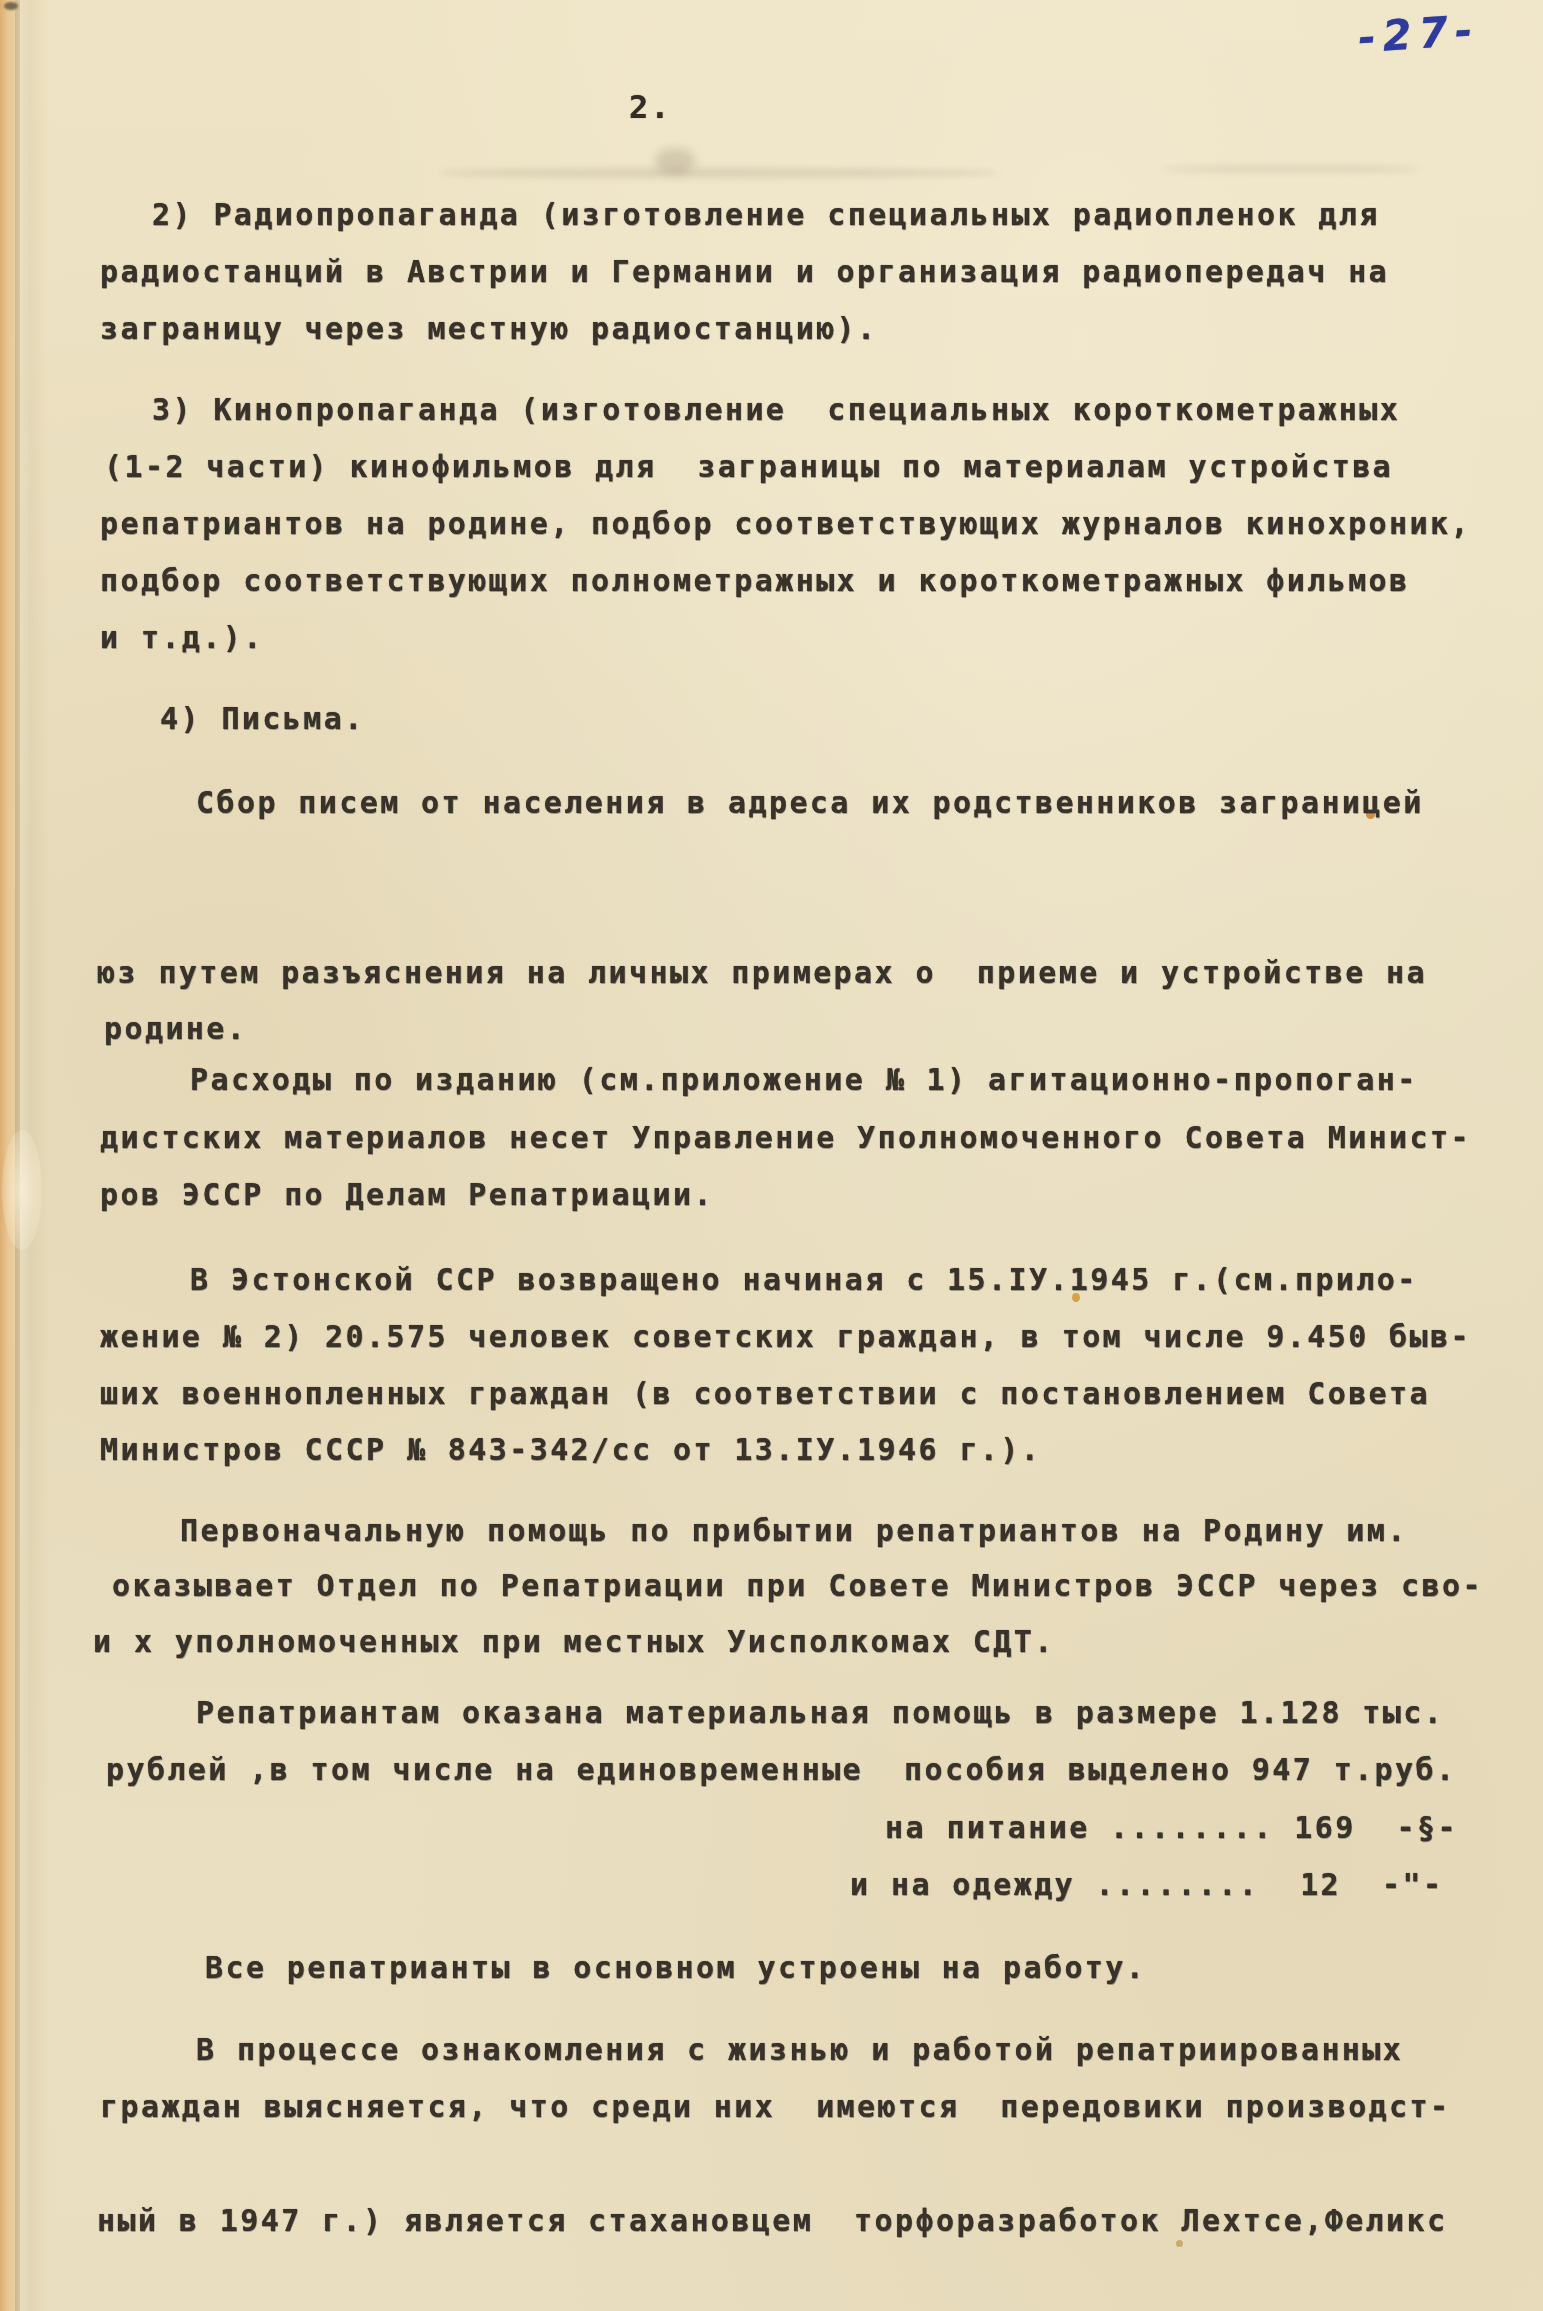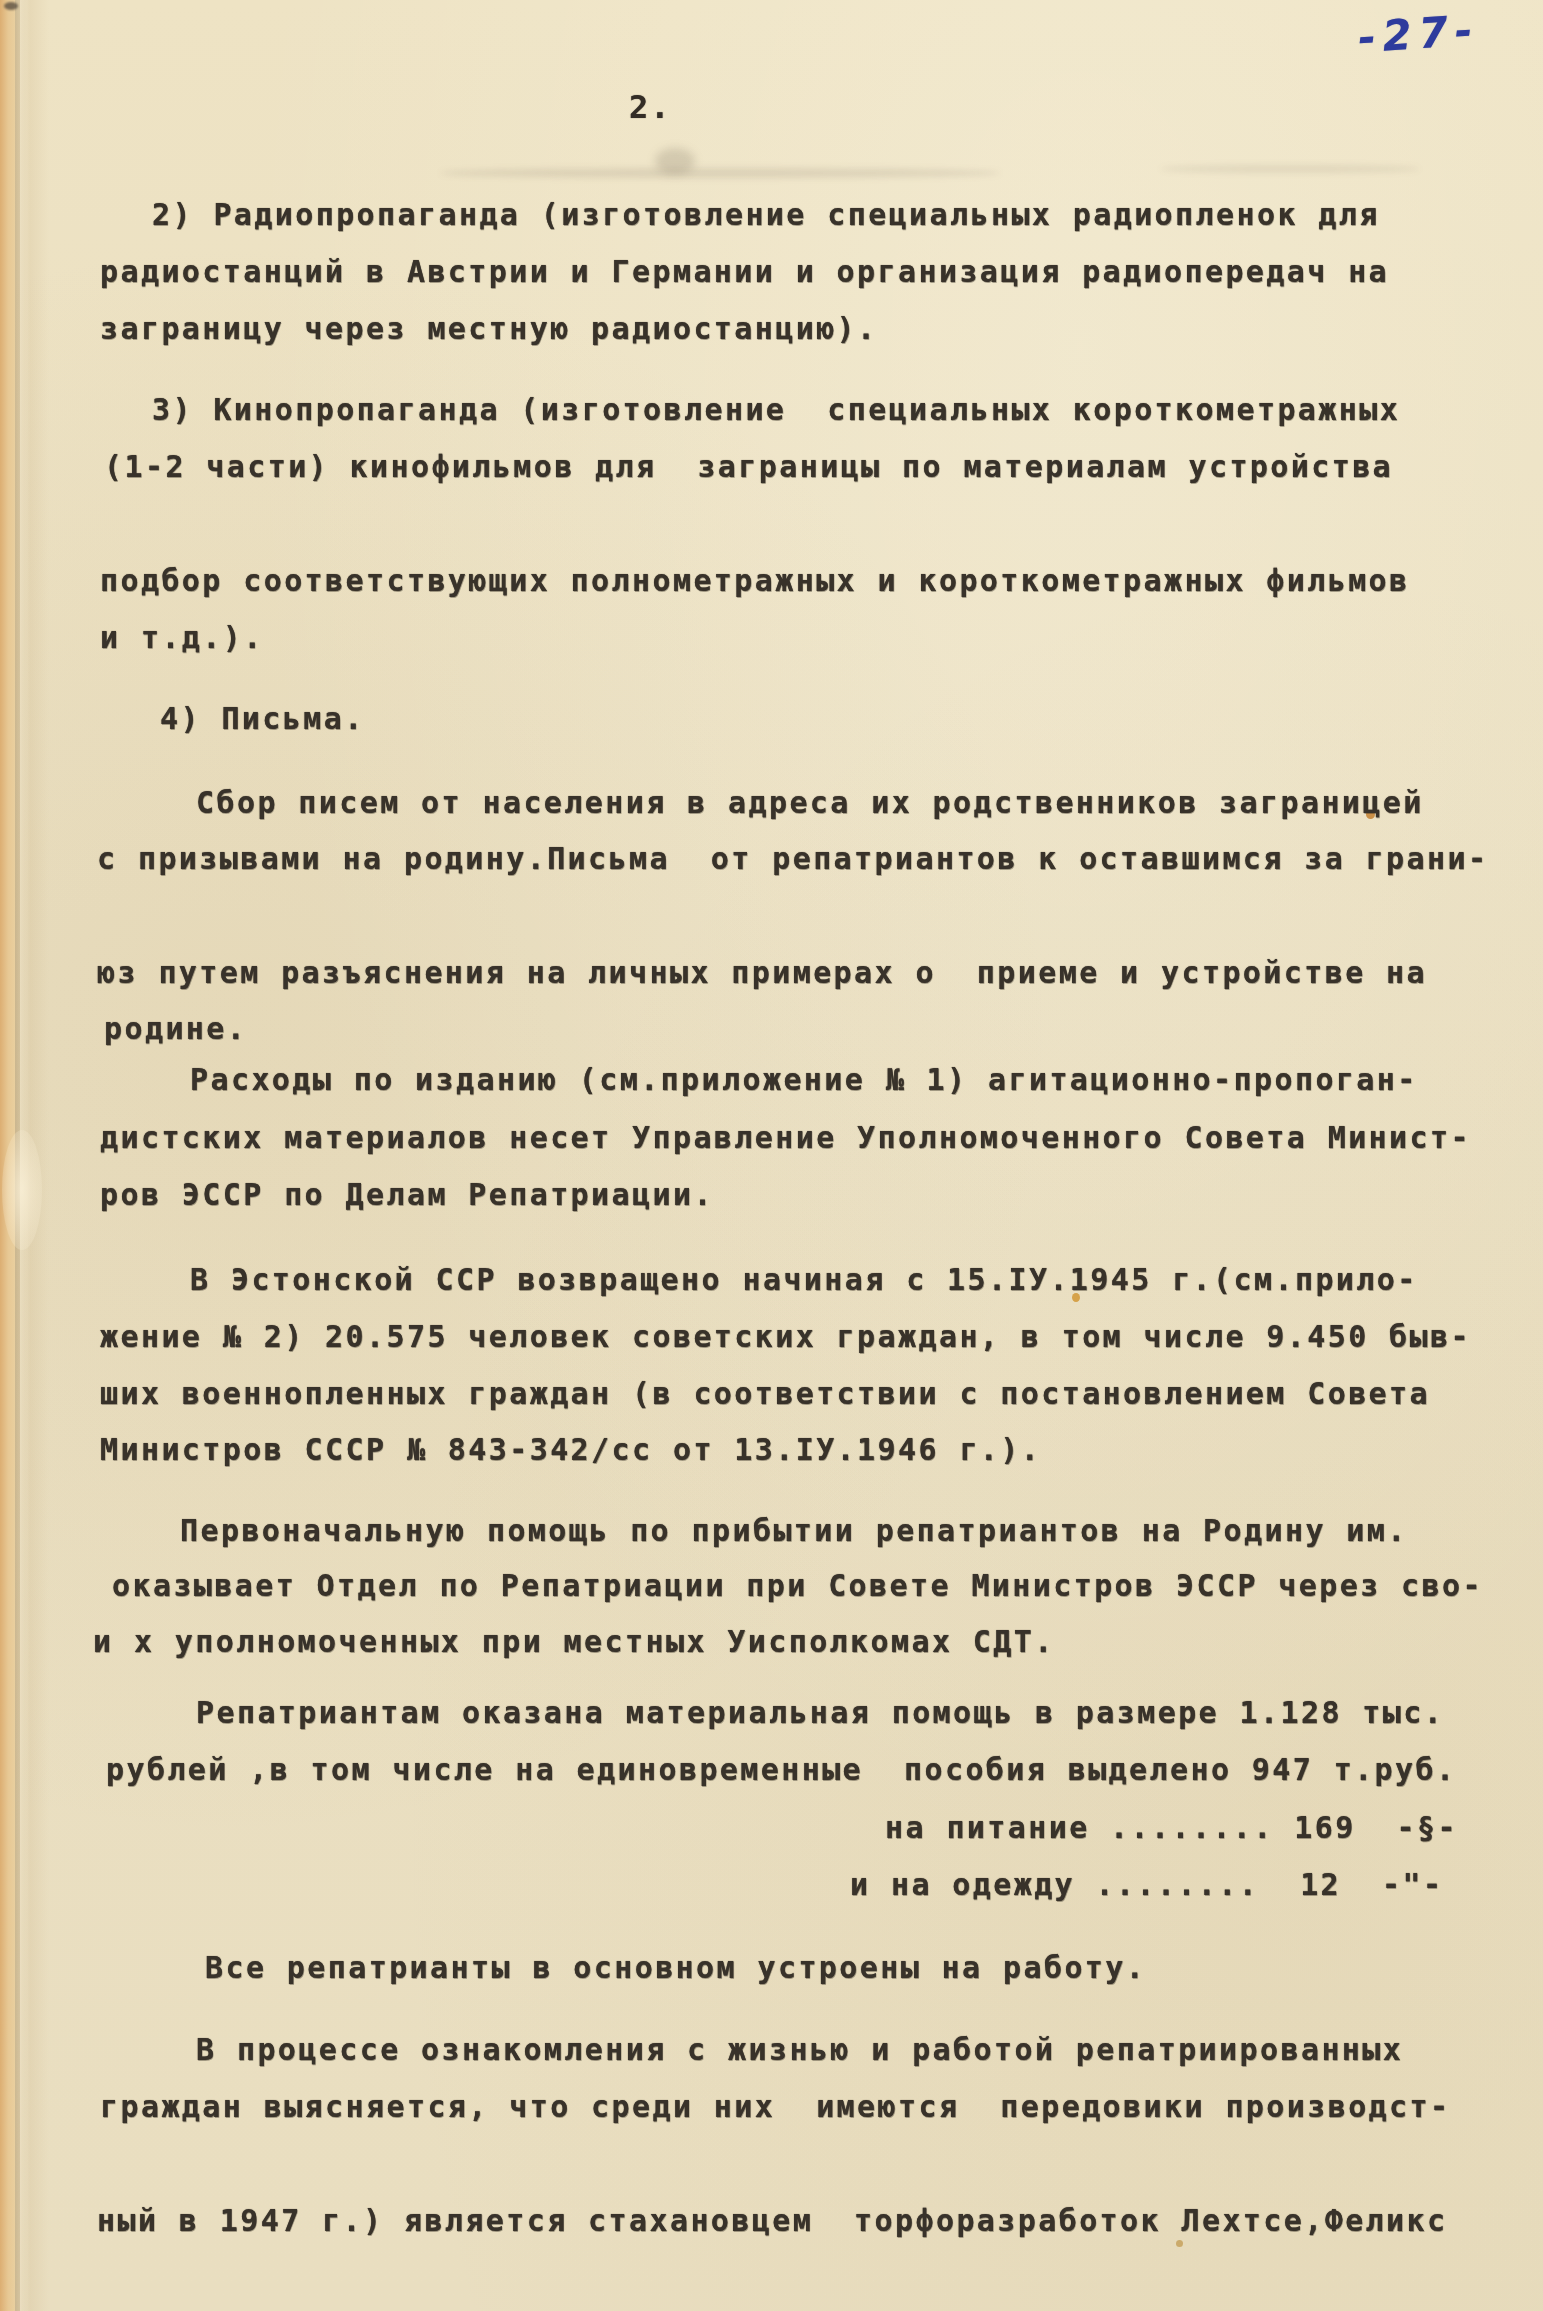--- a/index.html
+++ b/index.html
@@ -86,25 +86,25 @@
   <div class="speck speck-4"></div>
 
   <div class="handwritten">-27-</div>
   <div class="pagenum">2.</div>
 
   <div class="ln" style="left:152px;top:197px">2) Радиопропаганда (изготовление специальных радиопленок для</div>
   <div class="ln" style="left:100px;top:254px">радиостанций в Австрии и Германии и организация радиопередач на</div>
   <div class="ln" style="left:100px;top:311px">заграницу через местную радиостанцию).</div>
   <div class="ln" style="left:152px;top:392px">3) Кинопропаганда (изготовление  специальных короткометражных</div>
   <div class="ln" style="left:104px;top:449px">(1-2 части) кинофильмов для  заграницы по материалам устройства</div>
+  <div class="ln" style="left:100px;top:506px">репатриантов на родине, подбор соответствующих журналов кинохроник,</div>
   <div class="ln" style="left:100px;top:563px">подбор соответствующих полнометражных и короткометражных фильмов</div>
   <div class="ln" style="left:100px;top:620px">и т.д.).</div>
   <div class="ln" style="left:160px;top:701px">4) Письма.</div>
   <div class="ln" style="left:196px;top:785px">Сбор писем от населения в адреса их родственников заграницей</div>
-  <div class="ln" style="left:97px;top:841px">с призывами на родину.Письма  от репатриантов к оставшимся за грани-</div>
   <div class="ln" style="left:97px;top:955px">юз путем разъяснения на личных примерах о  приеме и устройстве на</div>
   <div class="ln" style="left:104px;top:1011px">родине.</div>
   <div class="ln" style="left:190px;top:1062px">Расходы по изданию (см.приложение № 1) агитационно-пропоган-</div>
   <div class="ln" style="left:100px;top:1120px">дистских материалов несет Управление Уполномоченного Совета Минист-</div>
   <div class="ln" style="left:100px;top:1177px">ров ЭССР по Делам Репатриации.</div>
   <div class="ln" style="left:190px;top:1262px">В Эстонской ССР возвращено начиная с 15.IУ.1945 г.(см.прило-</div>
   <div class="ln" style="left:100px;top:1319px">жение № 2) 20.575 человек советских граждан, в том числе 9.450 быв-</div>
   <div class="ln" style="left:100px;top:1376px">ших военнопленных граждан (в соответствии с постановлением Совета</div>
   <div class="ln" style="left:100px;top:1432px">Министров СССР № 843-342/сс от 13.IУ.1946 г.).</div>
   <div class="ln" style="left:180px;top:1513px">Первоначальную помощь по прибытии репатриантов на Родину им.</div>

